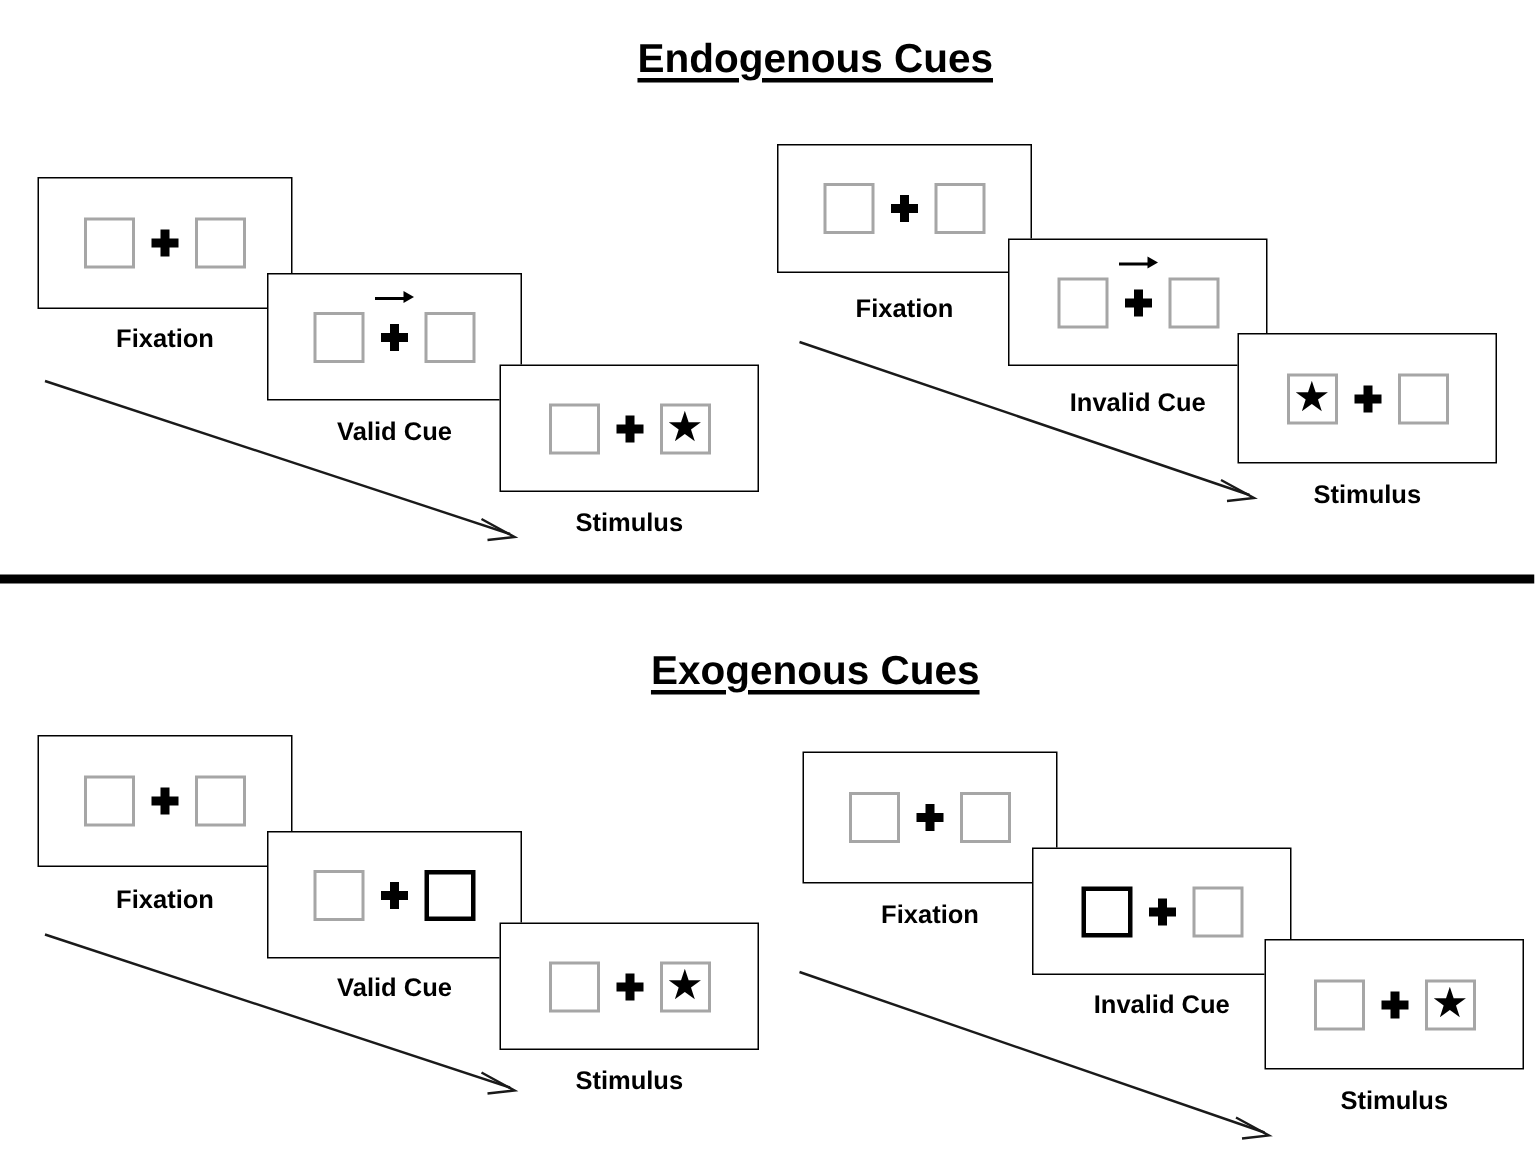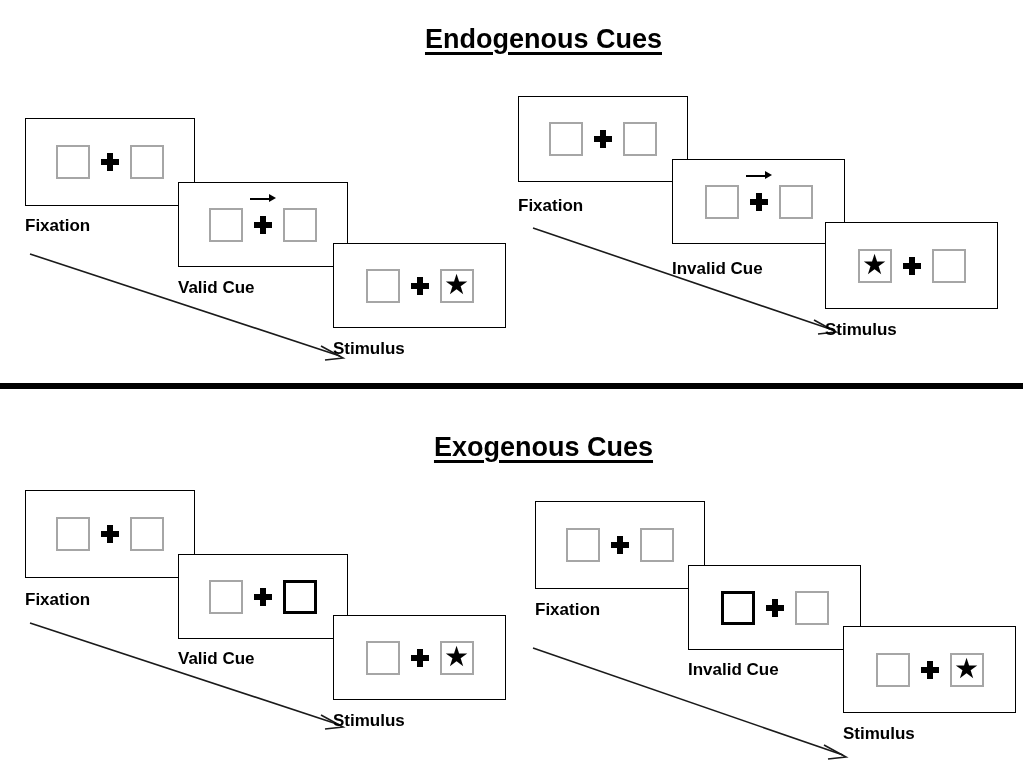--- a/index.html
+++ b/index.html
@@ -137,21 +137,21 @@
     border-left: 7px solid #000000;
   }
 
   
   .caption {
     position: absolute;
     font-size: 17px;
     font-weight: bold;
     white-space: nowrap;
     z-index: 3;
-    text-align: left;
+    text-align: center;
   }
 
   
   .flow-arrow {
     position: absolute;
     z-index: 1;
     overflow: visible;
   }
   .flow-arrow line, .flow-arrow polyline {
     stroke: #1a1a1a;

